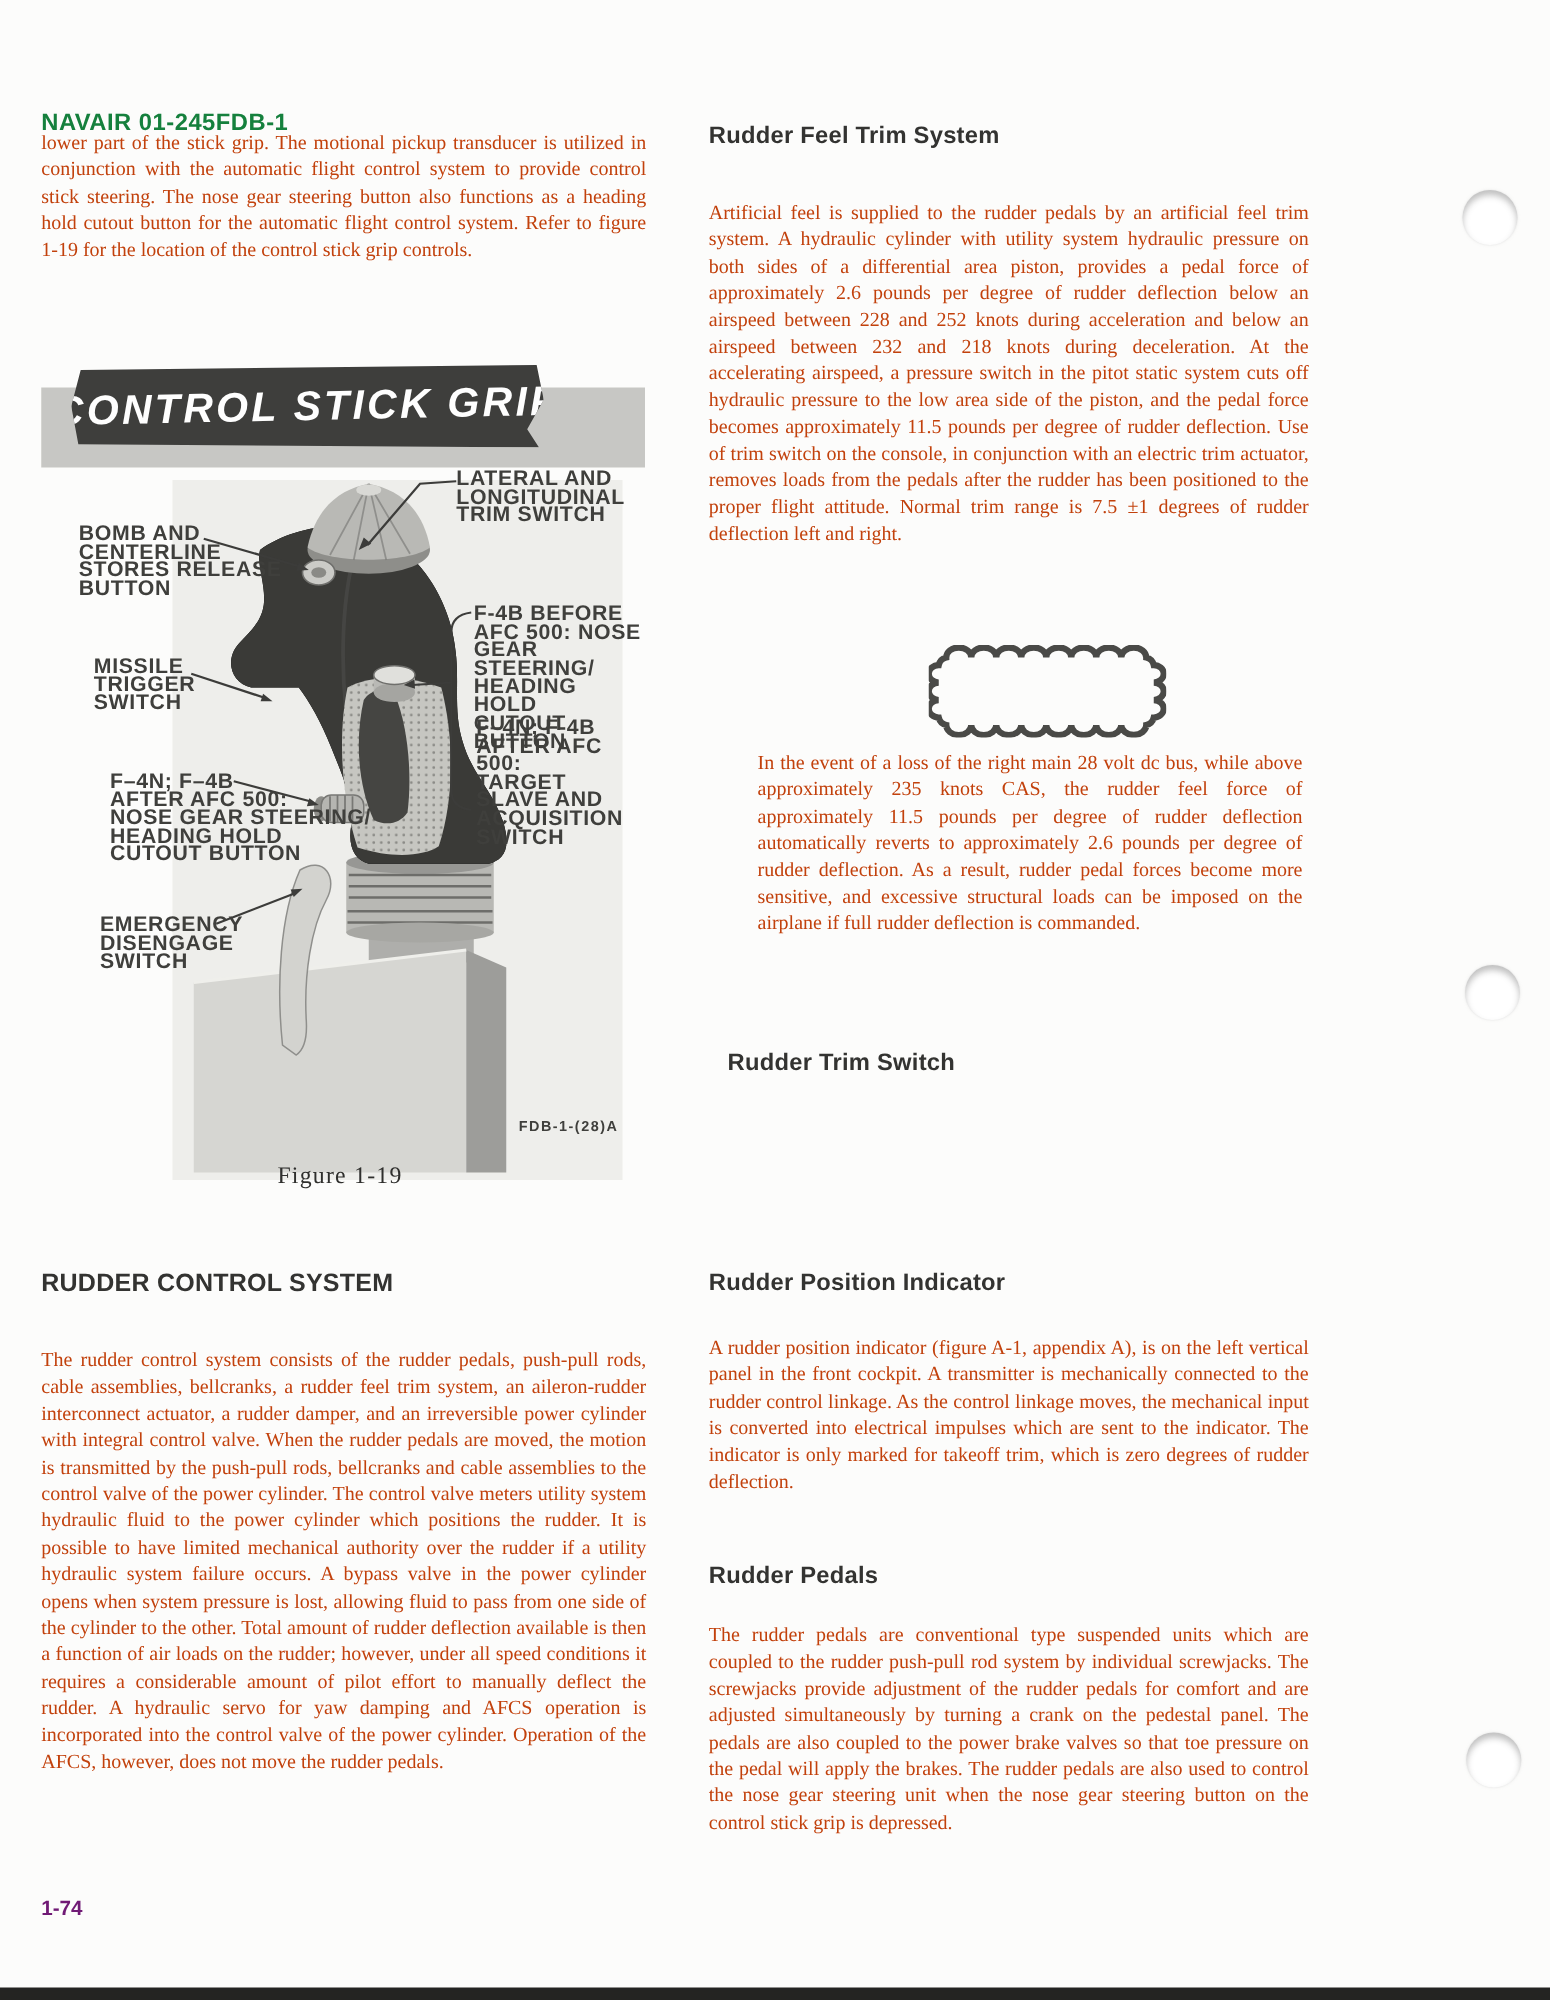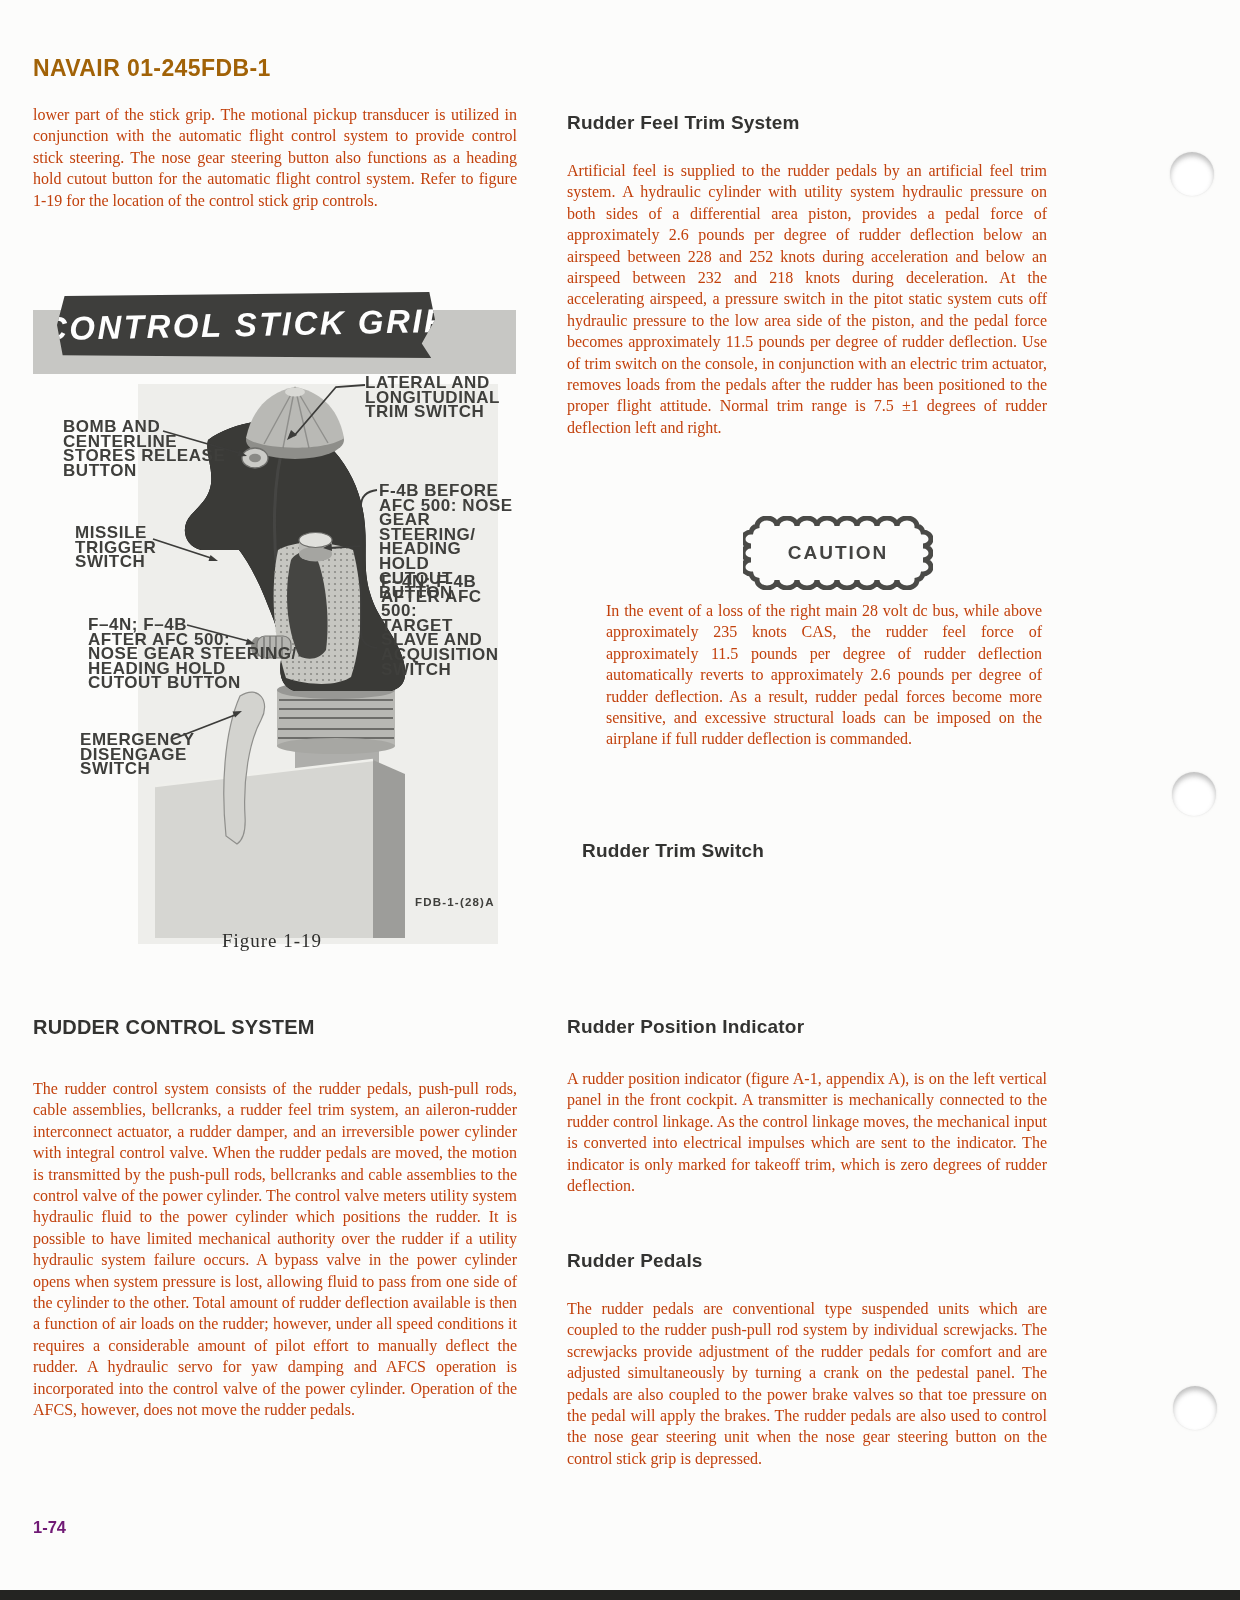--- a/index.html
+++ b/index.html
@@ -1,20 +1,20 @@
 <!DOCTYPE html>
 <html><head>
 <meta charset="utf-8">
 <style>
   html,body{margin:0;padding:0;background:#e9e9e9;}
   .page{position:relative;width:1240px;height:1600px;background:#fcfcfb;overflow:hidden;
         font-family:"Liberation Serif", serif;color:#2e2e2c;}
   .abs{position:absolute;}
-  .doc-header{font-family:"Liberation Sans", sans-serif;font-weight:bold;font-size:23px;
-              letter-spacing:.4px;color:#a16207;}
+  .doc-header{font-family:"Liberation Sans", sans-serif;font-weight:bold;font-size:19px;
+              letter-spacing:.4px;color:#15803d;margin-top:33px;}
   .body-text{font-size:16px;line-height:21.4px;text-align:justify;color:#c2410c;}
   .sec-head-caps{font-family:"Liberation Sans", sans-serif;font-weight:bold;font-size:20px;
                  color:#333331;letter-spacing:.2px;}
   .sec-head{font-family:"Liberation Sans", sans-serif;font-weight:bold;font-size:19px;
             color:#333331;letter-spacing:.2px;}
   .fig-wrap{left:33px;top:288px;width:483px;height:676px;}
   .gray-band{left:0;top:22px;width:483px;height:64px;background:#c7c7c4;}
   .banner{left:24px;top:4px;width:378px;height:66px;background:#3e3e3c;
           clip-path:polygon(2% 6%, 98.5% 0%, 100% 42%, 96.5% 78%, 99% 100%, 1.5% 96%, 0% 50%);
           display:flex;align-items:center;justify-content:center;}
@@ -177,37 +177,36 @@
     <div class="abs callout" style="left:47px;top:445px;">EMERGENCY
 DISENGAGE
 SWITCH</div>
     <div class="abs photo-ref" style="left:382px;top:608px;">FDB-1-(28)A</div>
     <div class="abs fig-caption" style="left:119px;top:642px;width:240px;">Figure 1-19</div>
   </div>
 
   <div class="abs sec-head-caps" style="left:33px;top:1016px;">RUDDER CONTROL SYSTEM</div>
   <div class="abs body-text" style="left:33px;top:1078px;width:484px;">The rudder control system consists of the rudder pedals, push-pull rods, cable assemblies, bellcranks, a rudder feel trim system, an aileron-rudder interconnect actuator, a rudder damper, and an irreversible power cylinder with integral control valve. When the rudder pedals are moved, the motion is transmitted by the push-pull rods, bellcranks and cable assemblies to the control valve of the power cylinder. The control valve meters utility system hydraulic fluid to the power cylinder which positions the rudder. It is possible to have limited mechanical authority over the rudder if a utility hydraulic system failure occurs. A bypass valve in the power cylinder opens when system pressure is lost, allowing fluid to pass from one side of the cylinder to the other. Total amount of rudder deflection available is then a function of air loads on the rudder; however, under all speed conditions it requires a considerable amount of pilot effort to manually deflect the rudder. A hydraulic servo for yaw damping and AFCS operation is incorporated into the control valve of the power cylinder. Operation of the AFCS, however, does not move the rudder pedals.</div>
 
-  <div class="abs sec-head" style="left:567px;top:112px;">Rudder Feel Trim System</div>
+  <div class="abs sec-head" style="left:567px;top:98px;">Rudder Feel Trim System</div>
   <div class="abs body-text" style="left:567px;top:160px;width:480px;">Artificial feel is supplied to the rudder pedals by an artificial feel trim system. A hydraulic cylinder with utility system hydraulic pressure on both sides of a differential area piston, provides a pedal force of approximately 2.6 pounds per degree of rudder deflection below an airspeed between 228 and 252 knots during acceleration and below an airspeed between 232 and 218 knots during deceleration. At the accelerating airspeed, a pressure switch in the pitot static system cuts off hydraulic pressure to the low area side of the piston, and the pedal force becomes approximately 11.5 pounds per degree of rudder deflection. Use of trim switch on the console, in conjunction with an electric trim actuator, removes loads from the pedals after the rudder has been positioned to the proper flight attitude. Normal trim range is 7.5 ±1 degrees of rudder deflection left and right.</div>
 
   <svg class="abs caution-box" width="190" height="74" viewBox="0 0 190 74">
     <path d="M14,10
              a10,8 0 0 1 20,0 a10,8 0 0 1 20,0 a10,8 0 0 1 20,0 a10,8 0 0 1 20,0
              a10,8 0 0 1 20,0 a10,8 0 0 1 20,0 a10,8 0 0 1 20,0 a10,8 0 0 1 20,0
              a8,8 0 0 1 6,6
              a8,7 0 0 1 0,14 a8,7 0 0 1 0,14 a8,7 0 0 1 0,14
              a8,8 0 0 1 -6,6
              a10,8 0 0 1 -20,0 a10,8 0 0 1 -20,0 a10,8 0 0 1 -20,0 a10,8 0 0 1 -20,0
              a10,8 0 0 1 -20,0 a10,8 0 0 1 -20,0 a10,8 0 0 1 -20,0 a10,8 0 0 1 -20,0
              a8,8 0 0 1 -6,-6
              a8,7 0 0 1 0,-14 a8,7 0 0 1 0,-14 a8,7 0 0 1 0,-14
              a8,8 0 0 1 6,-6 Z" fill="#fcfcfb" stroke="#4a4a47" stroke-width="5"></path>
   </svg>
-  <div class="abs caution-label">CAUTION</div>
   <div class="abs body-text" style="left:606px;top:600px;width:436px;">In the event of a loss of the right main 28 volt dc bus, while above approximately 235 knots CAS, the rudder feel force of approximately 11.5 pounds per degree of rudder deflection automatically reverts to approximately 2.6 pounds per degree of rudder deflection. As a result, rudder pedal forces become more sensitive, and excessive structural loads can be imposed on the airplane if full rudder deflection is commanded.</div>
 
   <div class="abs sec-head" style="left:567px;top:840px;margin-left:15px;">Rudder Trim Switch</div>
 
   <div class="abs sec-head" style="left:567px;top:1016px;">Rudder Position Indicator</div>
   <div class="abs body-text" style="left:567px;top:1068px;width:480px;">A rudder position indicator (figure A-1, appendix A), is on the left vertical panel in the front cockpit. A transmitter is mechanically connected to the rudder control linkage. As the control linkage moves, the mechanical input is converted into electrical impulses which are sent to the indicator. The indicator is only marked for takeoff trim, which is zero degrees of rudder deflection.</div>
 
   <div class="abs sec-head" style="left:567px;top:1250px;">Rudder Pedals</div>
   <div class="abs body-text" style="left:567px;top:1298px;width:480px;">The rudder pedals are conventional type suspended units which are coupled to the rudder push-pull rod system by individual screwjacks. The screwjacks provide adjustment of the rudder pedals for comfort and are adjusted simultaneously by turning a crank on the pedestal panel. The pedals are also coupled to the power brake valves so that toe pressure on the pedal will apply the brakes. The rudder pedals are also used to control the nose gear steering unit when the nose gear steering button on the control stick grip is depressed.</div>
 

